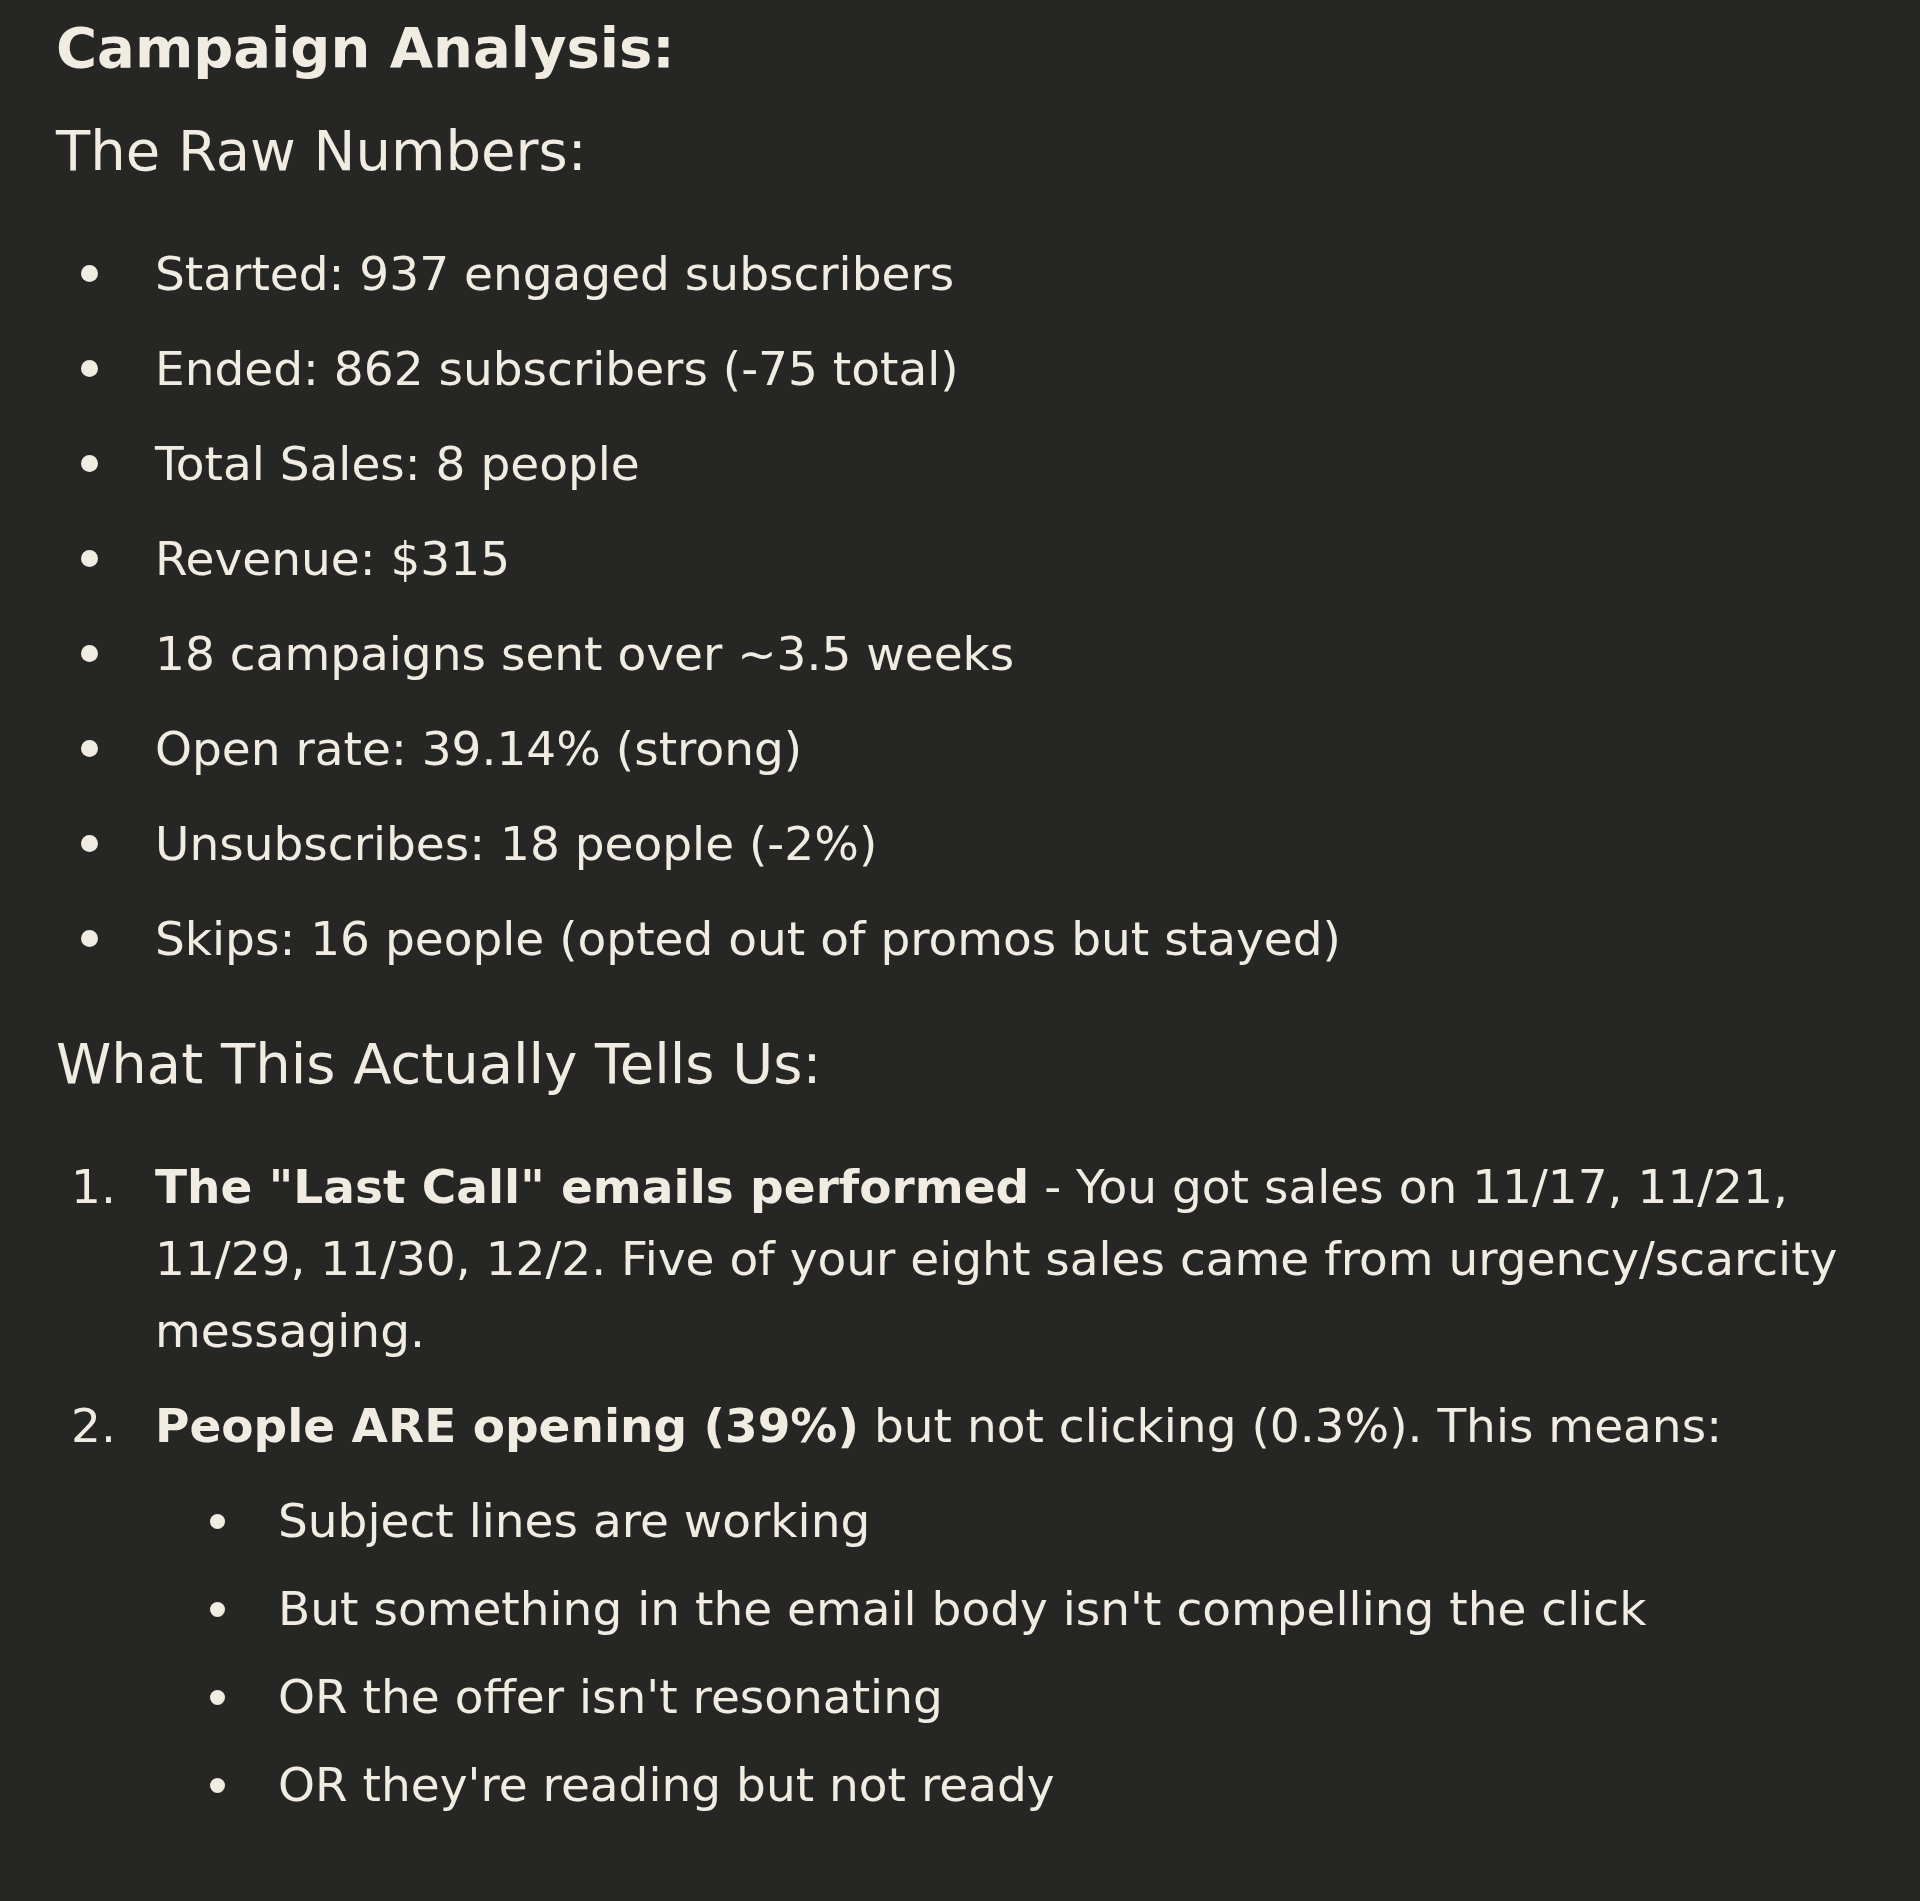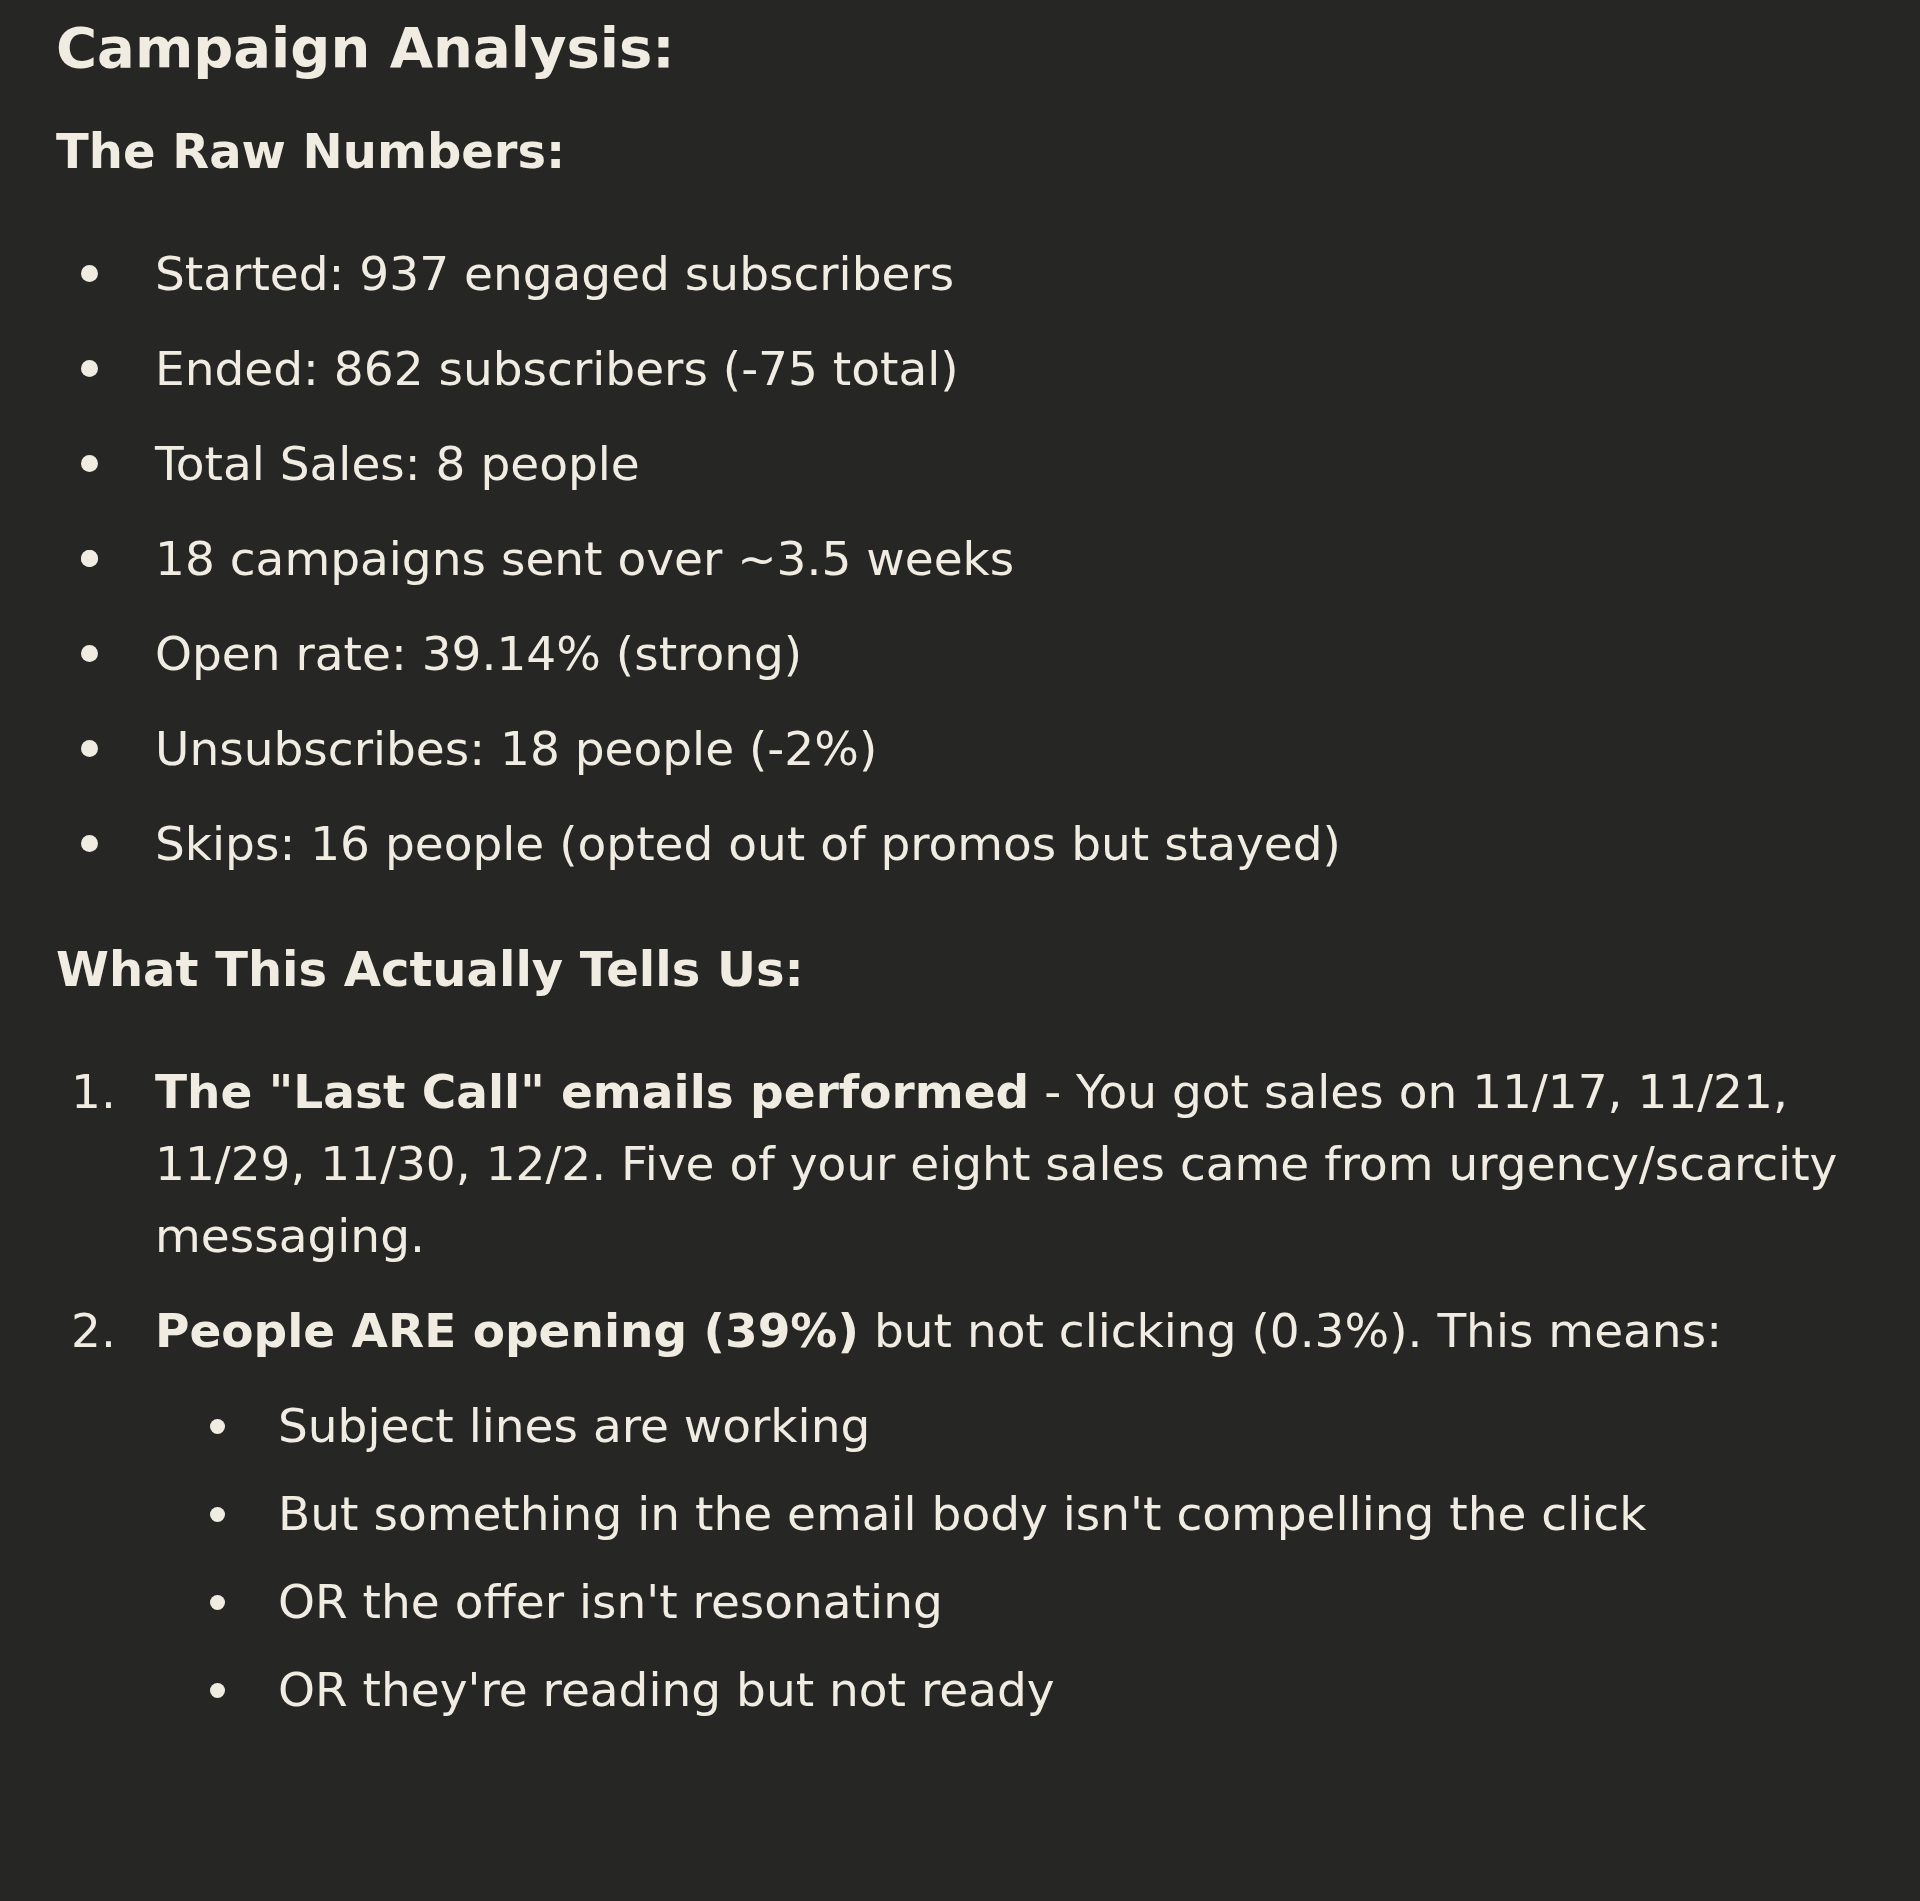--- a/index.html
+++ b/index.html
@@ -15,23 +15,23 @@
     line-height: 72px;
     overflow: hidden;
   }
   .title {
     font-size: 56px;
     line-height: 68px;
     font-weight: bold;
     margin: 0 0 40px 0;
   }
   .section-heading {
-    font-size: 48px;
+    font-size: 56px;
     line-height: 58px;
-    font-weight: bold;
+    font-weight: normal;
     margin: 0 0 58px 0;
   }
   .section-heading.second {
     margin-top: 60px;
   }
   ul.main-list, ol.num-list, ul.sub-list {
     list-style: none;
     margin: 13px;
     padding: 0;
   }
@@ -82,21 +82,21 @@
 <div>
 
   <h2 class="title">Campaign Analysis:</h2>
 
   <h3 class="section-heading">The Raw Numbers:</h3>
 
   <ul class="main-list">
     <li><span class="dot"></span><span>Started: 937 engaged subscribers</span></li>
     <li><span class="dot"></span><span>Ended: 862 subscribers (-75 total)</span></li>
     <li><span class="dot"></span><span>Total Sales: 8 people</span></li>
-    <li><span class="dot"></span></li>
+    <li><span class="dot"></span><span>Revenue: $315</span></li>
     <li><span class="dot"></span><span>18 campaigns sent over ~3.5 weeks</span></li>
     <li><span class="dot"></span><span>Open rate: 39.14% (strong)</span></li>
     <li><span class="dot"></span><span>Unsubscribes: 18 people (-2%)</span></li>
     <li><span class="dot"></span><span>Skips: 16 people (opted out of promos but stayed)</span></li>
   </ul>
 
   <h3 class="section-heading second">What This Actually Tells Us:</h3>
 
   <ol class="num-list">
     <li>

